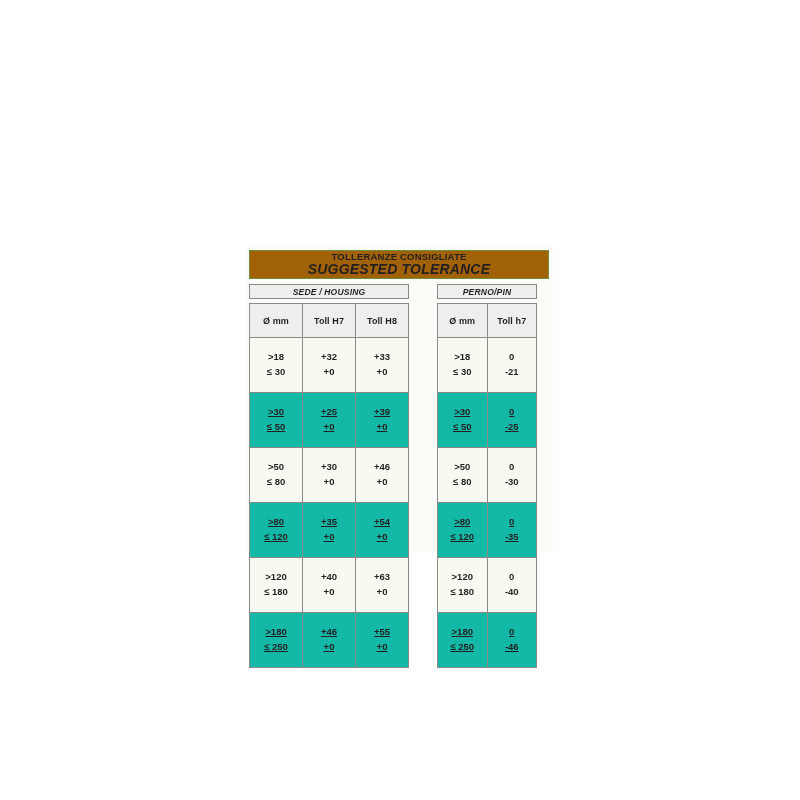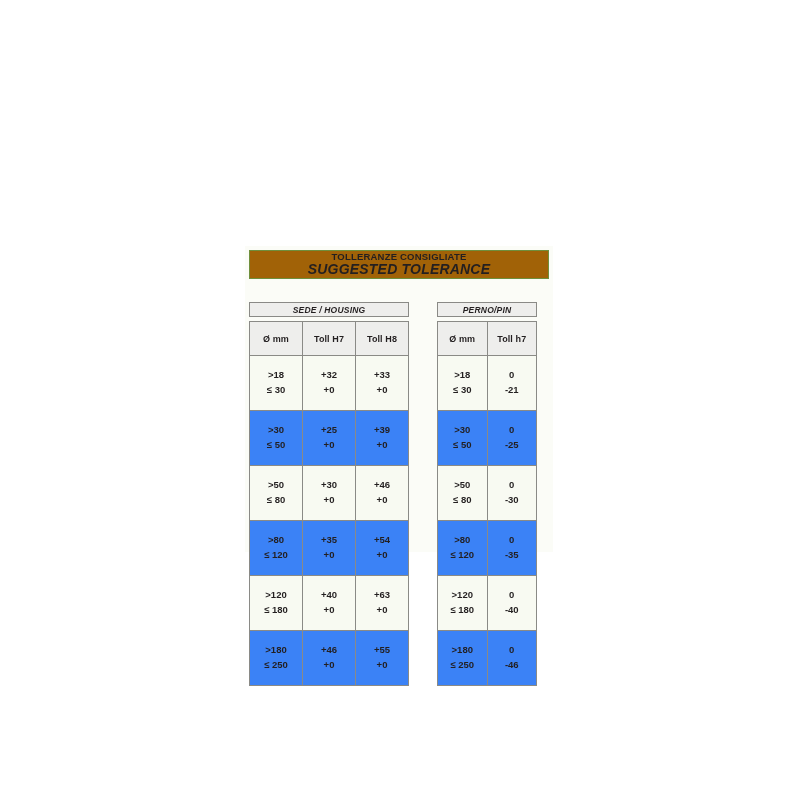--- a/index.html
+++ b/index.html
@@ -47,21 +47,21 @@
   .title-line2 {
     font-size: 14px;
     font-weight: bold;
     font-style: italic;
     letter-spacing: 0.2px;
   }
 
   
   .groups {
     display: flex;
-    margin-top: 23px;
+    margin-top: 5px;
     align-items: flex-end;
   }
   .group-housing { width: 160px; }
   .group-gap     { width: 28px; }
   .group-pin     { width: 100px; }
 
   
   .group-caption {
     height: 15px;
     background: #eeeeec;
@@ -97,21 +97,21 @@
     font-size: 9px;
     font-weight: bold;
     letter-spacing: 0.1px;
   }
   table.tol td {
     height: 38px;
     font-size: 9.5px;
     font-weight: bold;
     line-height: 1.55;
   }
-  tr.row-tint td { background: #3b82f6; }
+  tr.row-tint td { background: #14b8a6; text-decoration: underline; }
   tr.row-plain td { background: #f8faf2; }
   .cl { display: block; }
 </style>
 </head>
 <body>
 
 <div id="tolerance-card">
 
   <div class="title-banner">
     <div class="title-line1">TOLLERANZE CONSIGLIATE</div>

